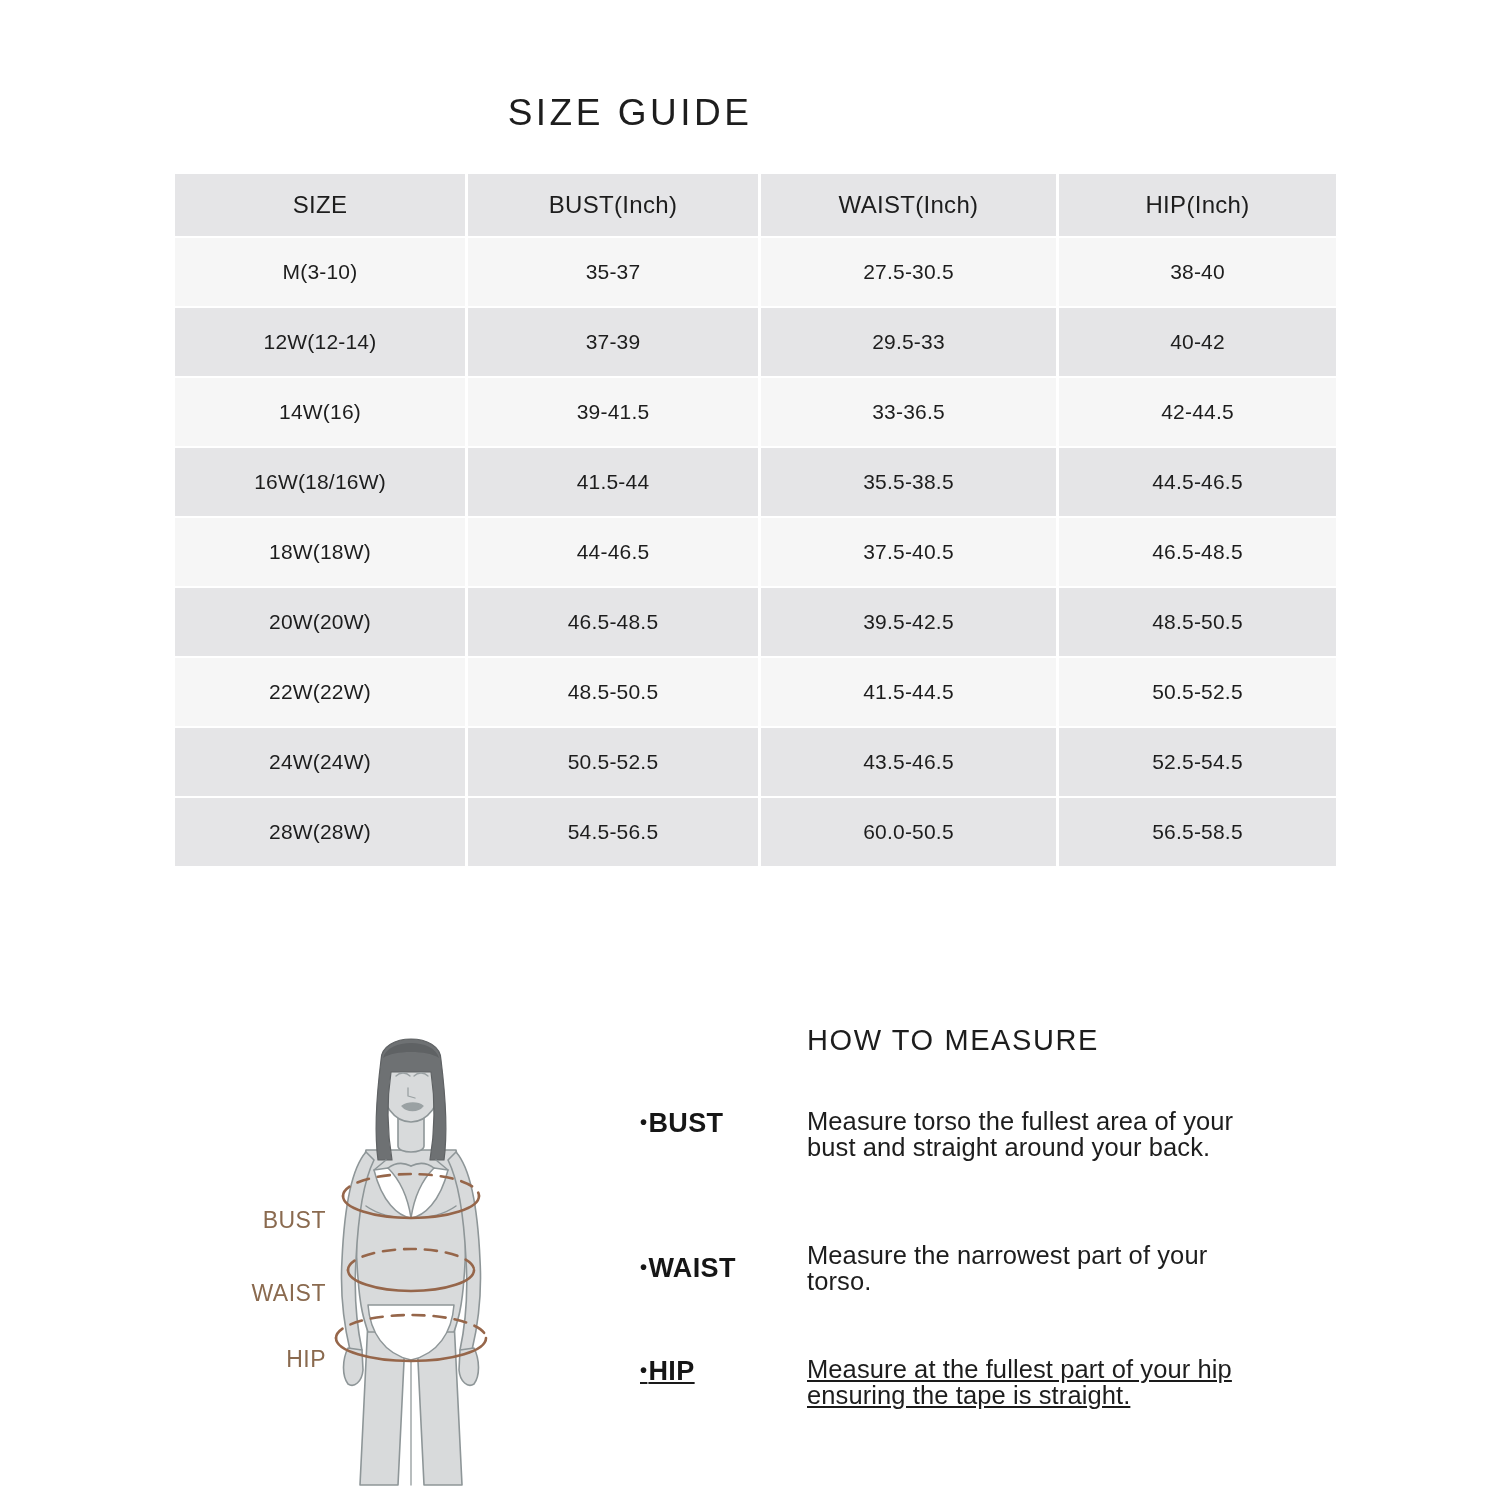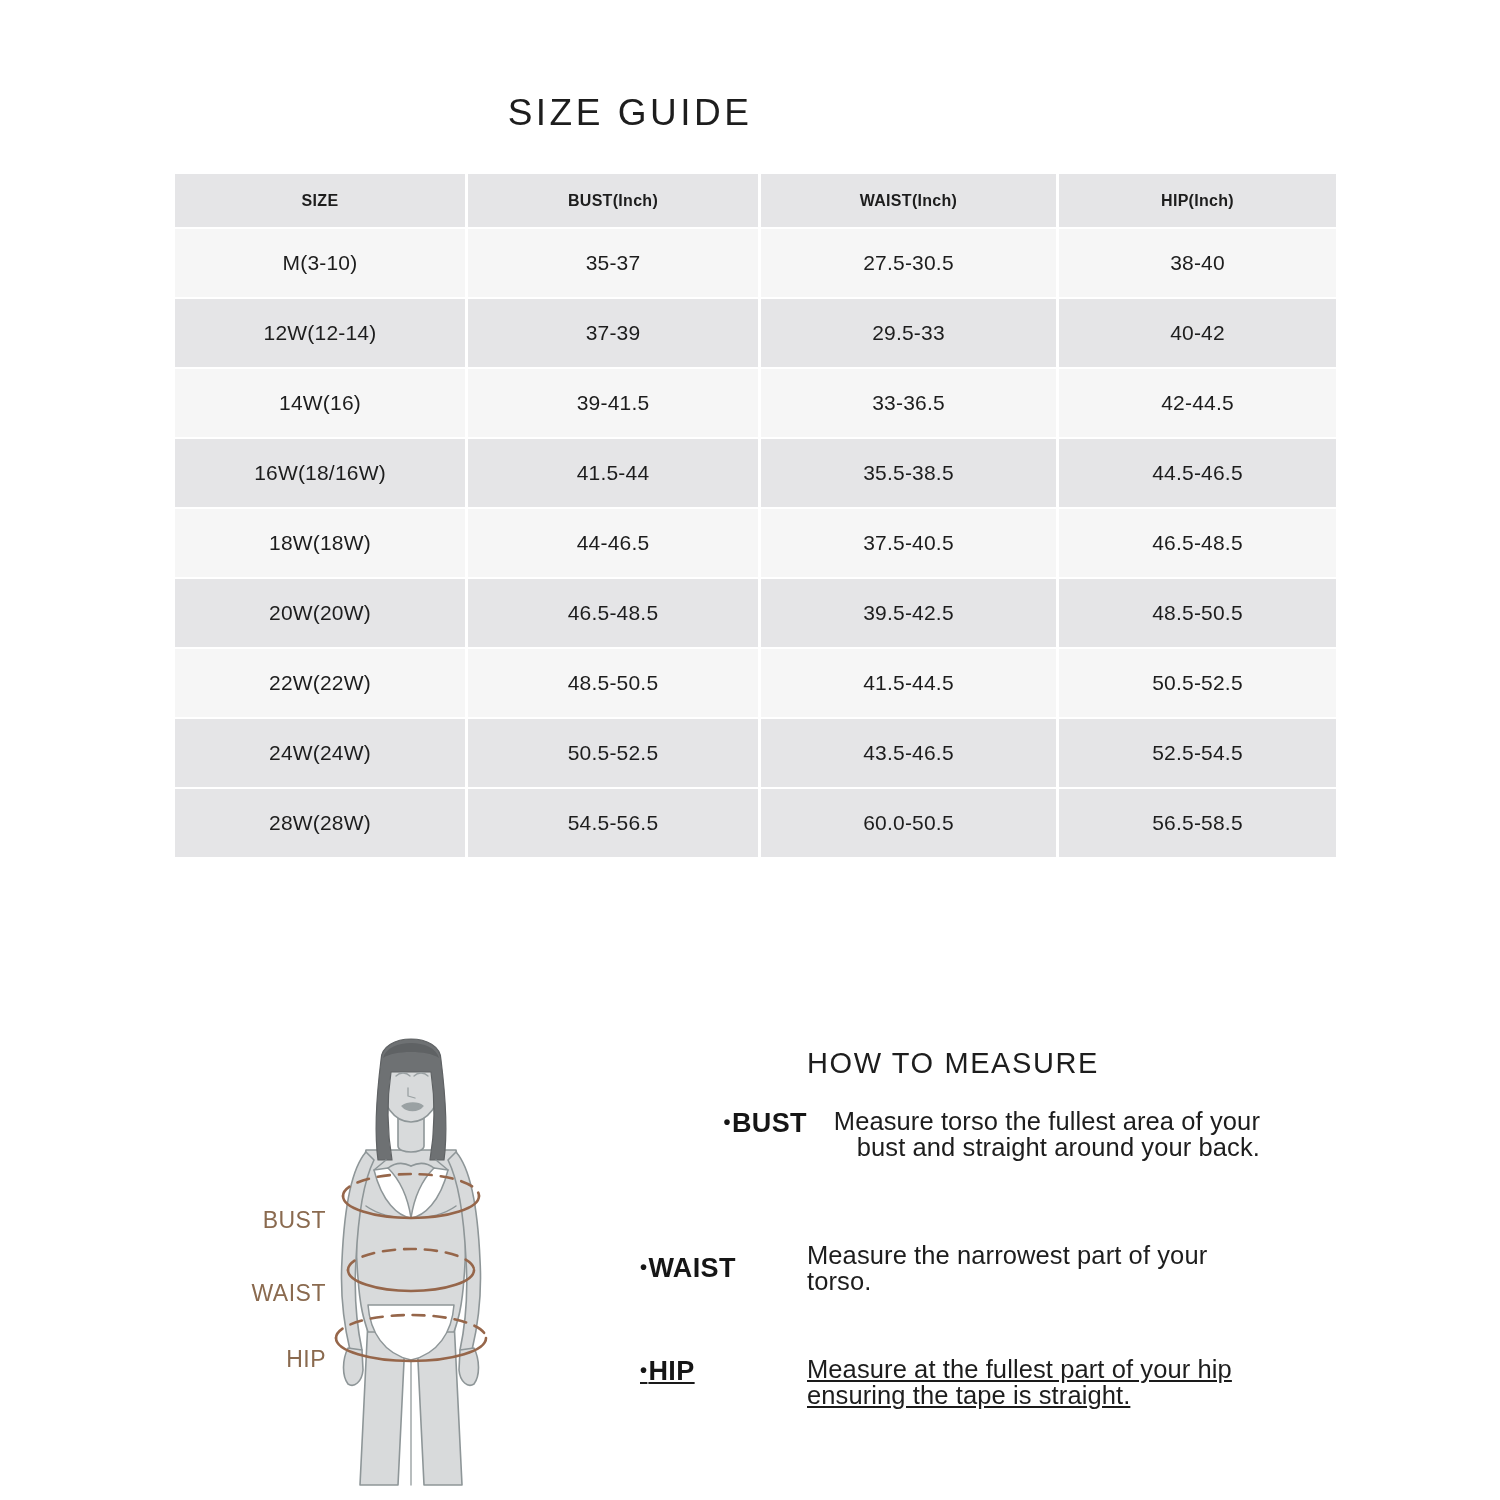--- a/index.html
+++ b/index.html
@@ -49,24 +49,24 @@
     height: 68px;
     text-align: center;
     vertical-align: middle;
     font-size: 21px;
     font-weight: 400;
     color: #1d1d1d;
     padding: 0;
     letter-spacing: 0.2px;
   }
   .size-table th {
-    font-weight: 700;
-    font-size: 16px;
+    font-weight: 400;
+    font-size: 24px;
     letter-spacing: 0.3px;
-    height: 53px;
+    height: 62px;
   }
   .row-dark th,
   .row-dark td { background: #e5e5e7; }
   .row-light td { background: #f6f6f6; }
 
   
   .lower {
     position: absolute;
     top: 1010px;
     left: 0;
@@ -92,30 +92,30 @@
     left: 640px;
     top: 0px;
     width: 620px;
   }
   .howto-title {
     font-size: 29px;
     font-weight: 400;
     letter-spacing: 1.6px;
     color: #1d1d1d;
     margin-left: 167px;
-    margin-top: 37px;
+    margin-top: 14px;
   }
   .measure-row {
     position: absolute;
     left: 0;
     width: 620px;
     display: flex;
     align-items: flex-start;
   }
-  .measure-row.r-bust  { top: 98px; text-align: right; }
+  .measure-row.r-bust  { top: 98px; }
   .measure-row.r-waist { top: 232px; align-items: center; }
   .measure-row.r-hip   { top: 346px; text-decoration: underline; }
 
   .measure-term {
     width: 167px;
     flex: 0 0 167px;
     font-size: 27px;
     font-weight: 700;
     letter-spacing: 0.4px;
     color: #161616;

